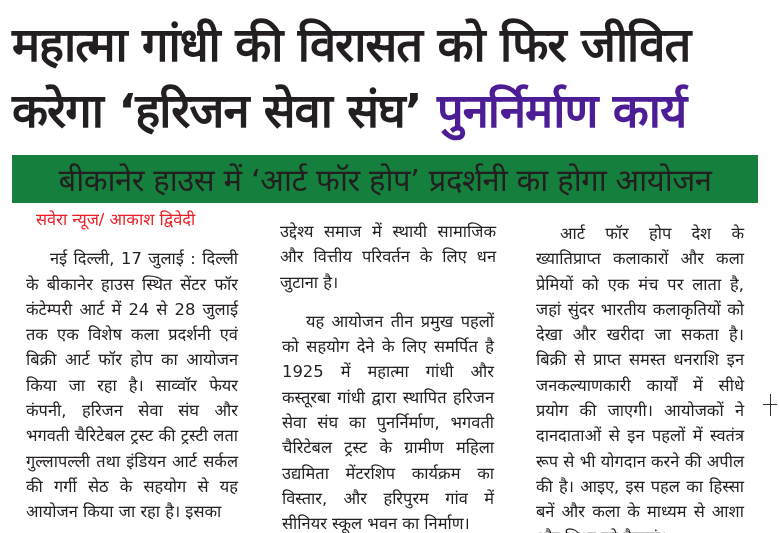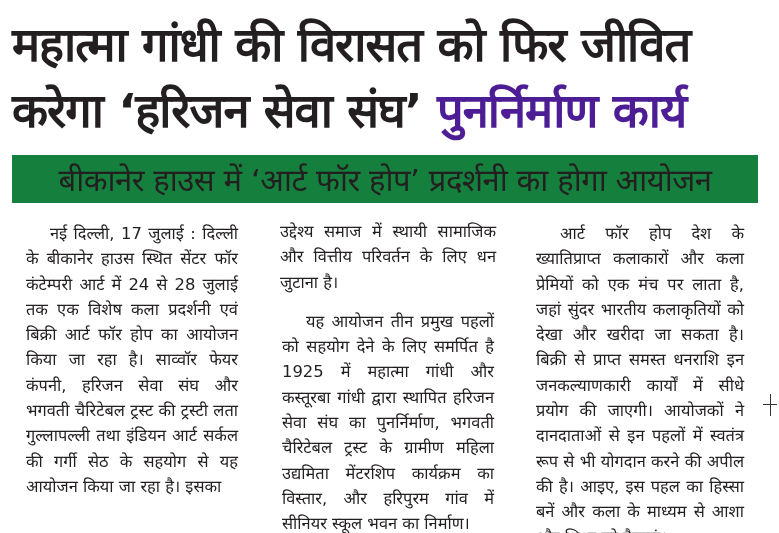--- a/index.html
+++ b/index.html
@@ -105,20 +105,21 @@
 <div class="headline">
   <span class="line">महात्मा गांधी की विरासत को फिर जीवित</span>
   <span class="line"><span>करेगा ‘हरिजन सेवा संघ’ </span><span class="red">पुनर्निर्माण कार्य</span></span>
 </div>
 
 <div class="banner">
   <span class="text">बीकानेर हाउस में ‘आर्ट फॉर होप’ प्रदर्शनी का होगा आयोजन</span>
 </div>
 
 <div class="col col1">
+  <span class="byline">सवेरा न्यूज/ आकाश द्विवेदी</span>
   <p class="para">नई दिल्ली, 17 जुलाई : दिल्ली के बीकानेर हाउस स्थित सेंटर फॉर कंटेम्परी आर्ट में 24 से 28 जुलाई तक एक विशेष कला प्रदर्शनी एवं बिक्री आर्ट फॉर होप का आयोजन किया जा रहा है। साव्वॉर फेयर कंपनी, हरिजन सेवा संघ और भगवती चैरिटेबल ट्रस्ट की ट्रस्टी लता गुल्लापल्ली तथा इंडियन आर्ट सर्कल की गर्गी सेठ के सहयोग से यह आयोजन किया जा रहा है। इसका</p>
 </div>
 
 <div class="col col2">
   <p class="cont">उद्देश्य समाज में स्थायी सामाजिक और वित्तीय परिवर्तन के लिए धन जुटाना है।</p>
   <p class="para">यह आयोजन तीन प्रमुख पहलों को सहयोग देने के लिए समर्पित है 1925 में महात्मा गांधी और कस्तूरबा गांधी द्वारा स्थापित हरिजन सेवा संघ का पुनर्निर्माण, भगवती चैरिटेबल ट्रस्ट के ग्रामीण महिला उद्यमिता मेंटरशिप कार्यक्रम का विस्तार, और हरिपुरम गांव में सीनियर स्कूल भवन का निर्माण।</p>
 </div>
 
 <div class="col col3">
   <p class="para">आर्ट फॉर होप देश के ख्यातिप्राप्त कलाकारों और कला प्रेमियों को एक मंच पर लाता है, जहां सुंदर भारतीय कलाकृतियों को देखा और खरीदा जा सकता है। बिक्री से प्राप्त समस्त धनराशि इन जनकल्याणकारी कार्यों में सीधे प्रयोग की जाएगी। आयोजकों ने दानदाताओं से इन पहलों में स्वतंत्र रूप से भी योगदान करने की अपील की है। आइए, इस पहल का हिस्सा बनें और कला के माध्यम से आशा और शिक्षा को फैलाएं।</p>

